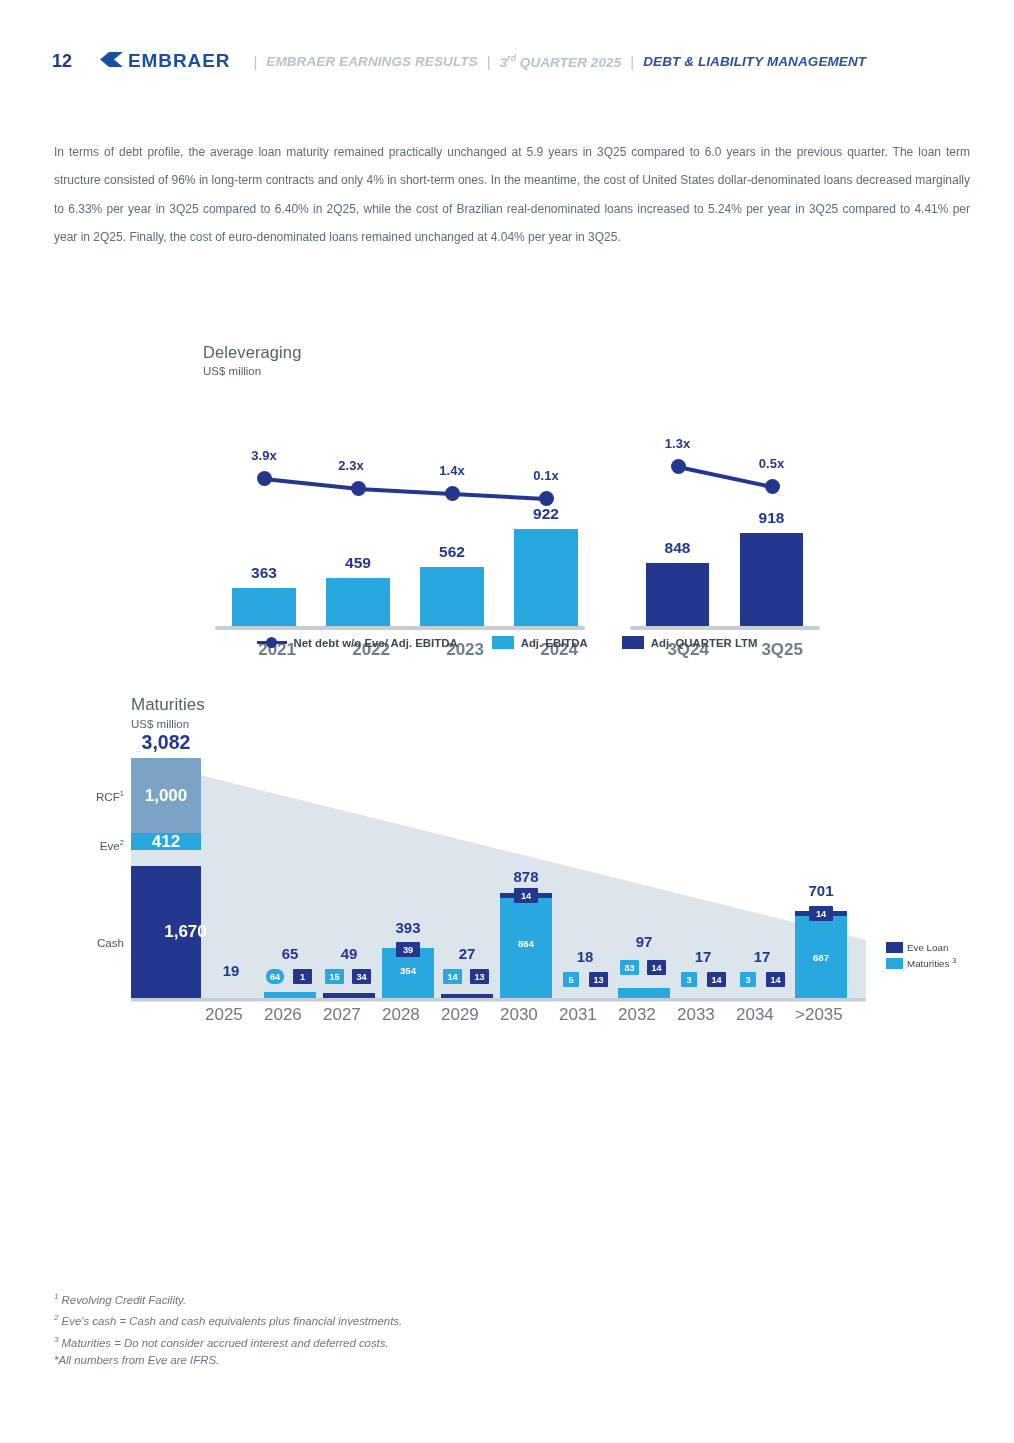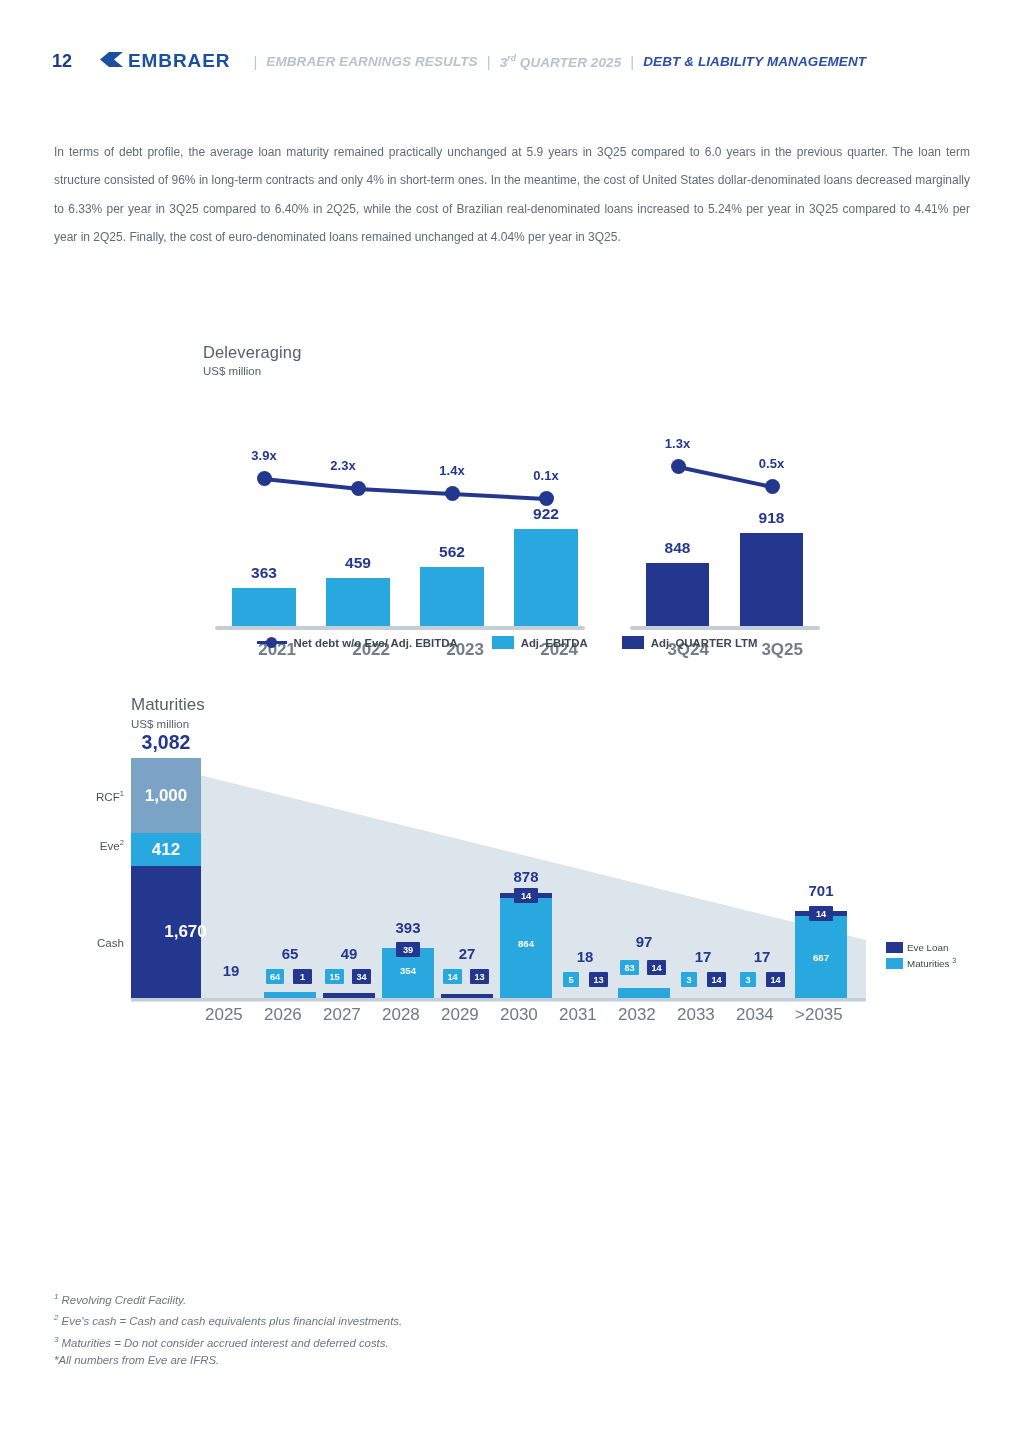--- a/index.html
+++ b/index.html
@@ -209,21 +209,21 @@
       <div class="lineseg" style="left:49px;  top:77px;  width:95.5px; transform:rotate(6.0deg);"></div>
       <div class="lineseg" style="left:143px; top:87px;  width:94.2px; transform:rotate(3.0deg);"></div>
       <div class="lineseg" style="left:237px; top:92px;  width:94.2px; transform:rotate(3.0deg);"></div>
 
       <div class="dot" style="left:42px;  top:71px;"></div>
       <div class="dot" style="left:136px; top:81px;"></div>
       <div class="dot" style="left:230px; top:86px;"></div>
       <div class="dot" style="left:324px; top:91px;"></div>
 
       <div class="ratio-lbl" style="left:17px;  width:64px; top:48px;">3.9x</div>
-      <div class="ratio-lbl" style="left:96px; width:64px; top:58px;">2.3x</div>
+      <div class="ratio-lbl" style="left:104px; width:64px; top:58px;">2.3x</div>
       <div class="ratio-lbl" style="left:205px; width:64px; top:63px;">1.4x</div>
       <div class="ratio-lbl" style="left:299px; width:64px; top:68px;">0.1x</div>
 
       <div class="xlabel" style="left:17px;  width:64px; top:240px;">2021</div>
       <div class="xlabel" style="left:111px; width:64px; top:240px;">2022</div>
       <div class="xlabel" style="left:205px; width:64px; top:240px;">2023</div>
       <div class="xlabel" style="left:299px; width:64px; top:240px;">2024</div>
     </div>
 
     <div class="panel" style="left:630px; top:70px; width:190px; height:200px;">
@@ -277,41 +277,41 @@
     </div>
 
     <div class="axis-line" style="left:131px; top:308px; width:735px; height:3px;"></div>
 
     <div>
       <div class="m-total big" style="left:131px; width:70px; top:41px;">3,082</div>
 
       <div class="stack-seg seg-rcf" style="left:131px; top:68px;  width:70px; height:75px;">
         <span>1,000</span>
       </div>
-      <div class="stack-seg seg-eve" style="left:131px; top:143px; width:70px; height:33px;">
+      <div class="stack-seg seg-eve" style="left:131px; top:143px; width:70px; height:17px;">
         <span>412</span>
       </div>
       <div class="stack-seg seg-cash" style="left:131px; top:176px; width:70px; height:132px;">
         <span>1,670</span>
       </div>
 
       <div class="side-lbl" style="left:60px; width:64px; top:99px;"><span>RCF</span><sup>1</sup></div>
       <div class="side-lbl" style="left:60px; width:64px; top:148px;"><span>Eve</span><sup>2</sup></div>
       <div class="side-lbl" style="left:60px; width:64px; top:246px;"><span>Cash</span></div>
     </div>
 
     <div>
       <div class="m-total" style="left:205px; width:52px; top:272px;">19</div>
       <div class="m-x" style="left:205px; width:52px; top:315px;">2025</div>
     </div>
 
     <div>
       <div class="m-total" style="left:264px; width:52px; top:255px;">65</div>
       <div class="bar cy" style="left:264px; width:52px; height:6px; top:302px;"></div>
-      <div class="chip cy" style="left:266px; top:279px; width:18px;">64</div>
+      <div class="chip cy" style="left:266px; top:279px; width:18px;border-radius:7px;">64</div>
       <div class="chip nv" style="left:293px; top:279px; width:19px;">1</div>
       <div class="m-x" style="left:264px; width:52px; top:315px;">2026</div>
     </div>
 
     <div>
       <div class="m-total" style="left:323px; width:52px; top:255px;">49</div>
       <div class="bar nv" style="left:323px; width:52px; height:5px; top:303px;"></div>
       <div class="chip cy" style="left:325px; top:279px; width:19px;">15</div>
       <div class="chip nv" style="left:352px; top:279px; width:19px;">34</div>
       <div class="m-x" style="left:323px; width:52px; top:315px;">2027</div>

